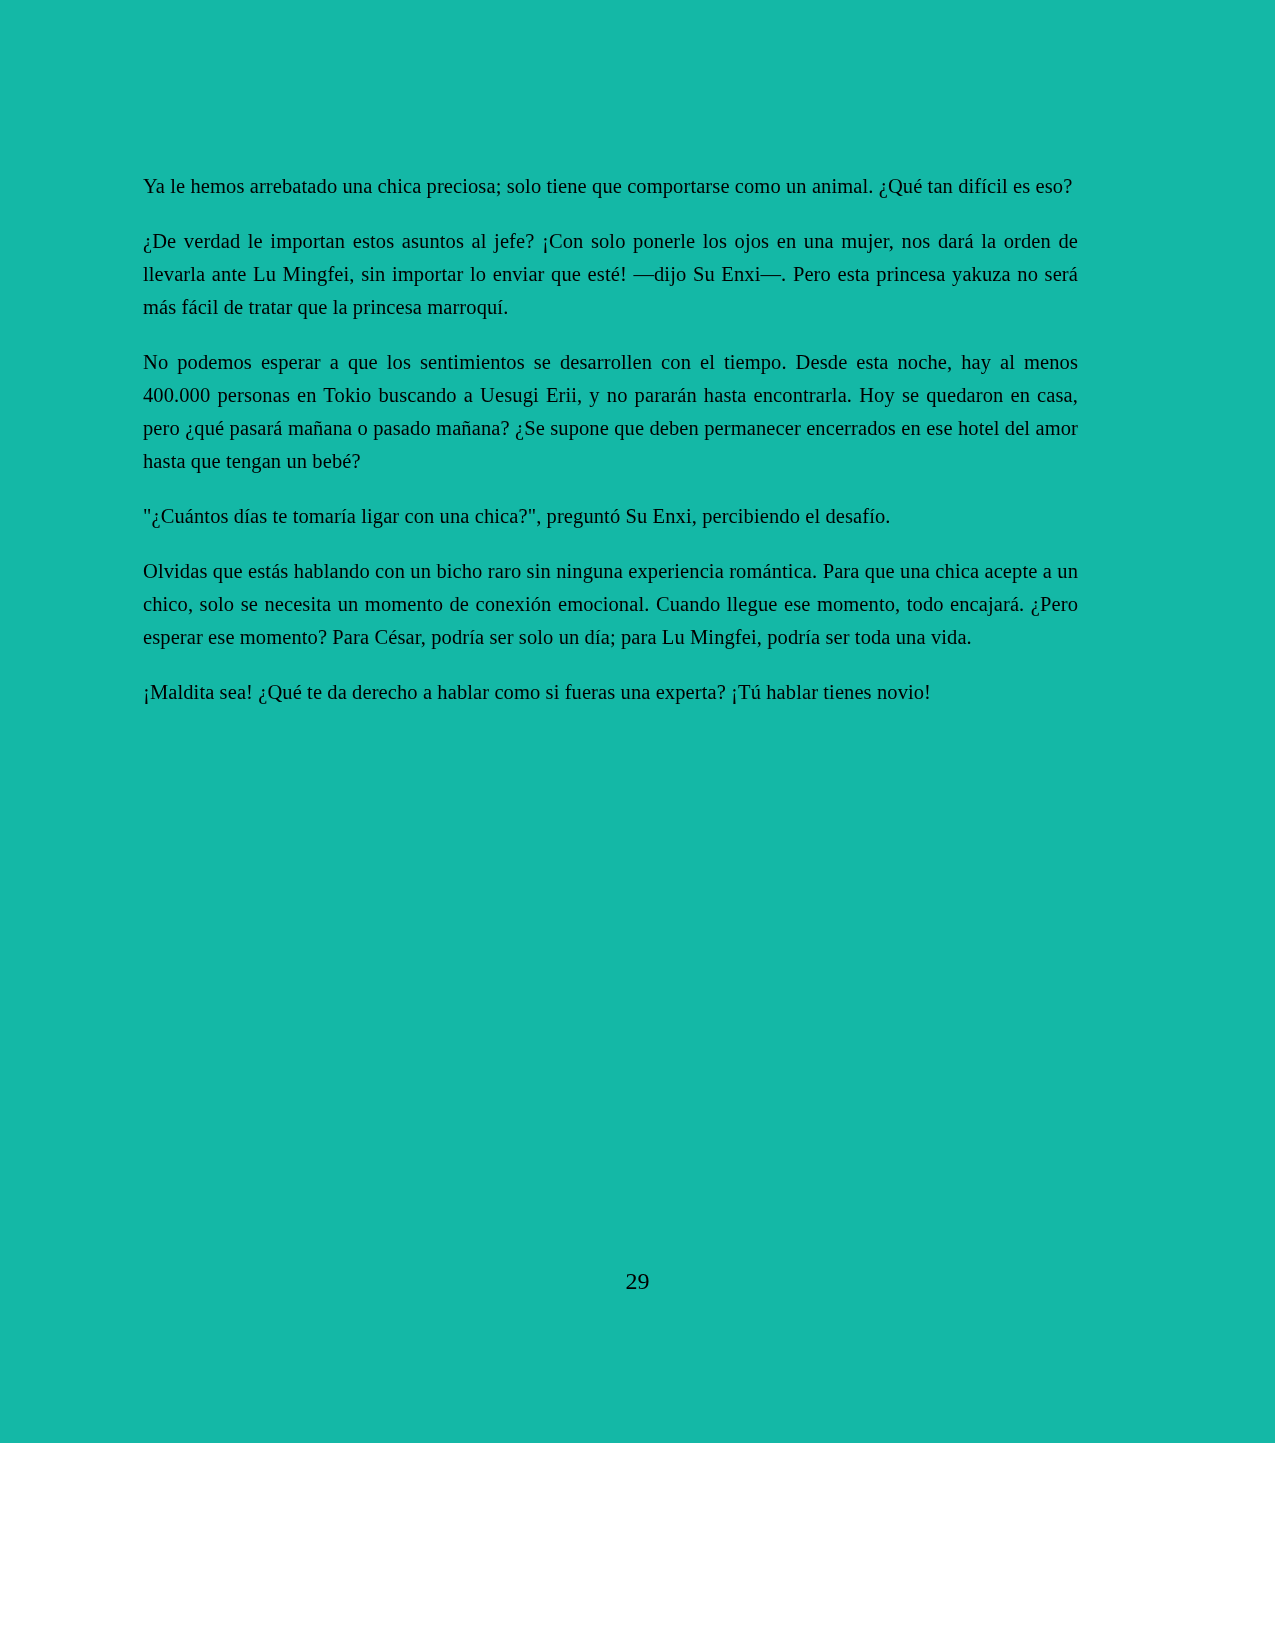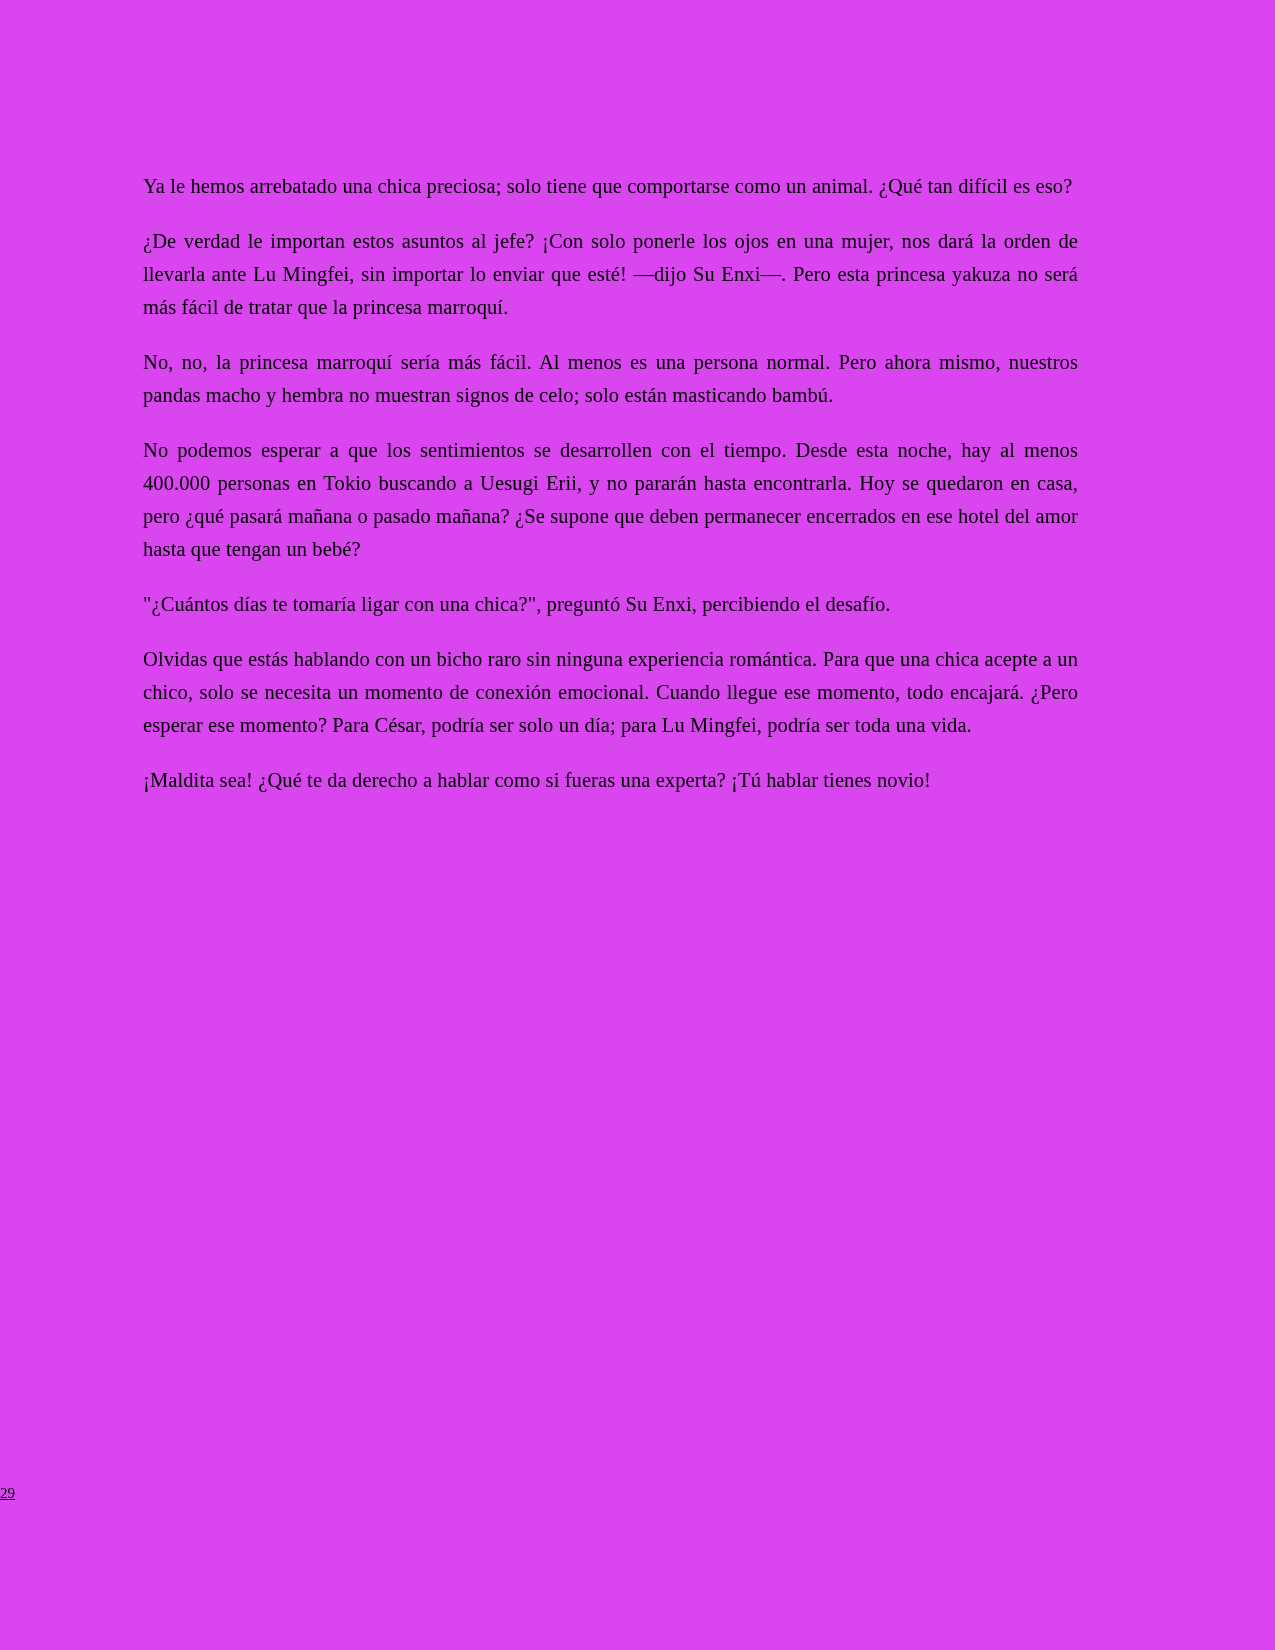--- a/index.html
+++ b/index.html
@@ -3,22 +3,22 @@
 <meta charset="utf-8">
 <style>
   html, body {
     margin: 0;
     padding: 0;
     background: #ffffff;
   }
   .page {
     position: relative;
     width: 1275px;
-    height: 1650px;
-    background: #d946ef;
+    height: 1443px;
+    background: #14b8a6;
     font-family: "Liberation Serif", "DejaVu Serif", serif;
     color: #000000;
     overflow: hidden;
   }
   .content {
     position: absolute;
     top: 170px;
     left: 143px;
     width: 935px;
   }
@@ -27,32 +27,31 @@
     font-size: 20.5px;
     line-height: 33px;
     text-align: justify;
     letter-spacing: 0.1px;
   }
   .page-number {
     position: absolute;
     bottom: 148px;
     left: 0;
     width: 100%;
-    font-size: 15px;
+    text-align: center;
+    font-size: 24px;
     color: #000000;
-    text-decoration: underline;
   }
 </style>
 </head>
 <body>
 
 <div class="page">
   <div class="content">
     <p>Ya le hemos arrebatado una chica preciosa; solo tiene que comportarse como un animal. ¿Qué tan difícil es eso?</p>
     <p>¿De verdad le importan estos asuntos al jefe? ¡Con solo ponerle los ojos en una mujer, nos dará la orden de llevarla ante Lu Mingfei, sin importar lo enviar que esté! —dijo Su Enxi—. Pero esta princesa yakuza no será más fácil de tratar que la princesa marroquí.</p>
-    <p>No, no, la princesa marroquí sería más fácil. Al menos es una persona normal. Pero ahora mismo, nuestros pandas macho y hembra no muestran signos de celo; solo están masticando bambú.</p>
     <p>No podemos esperar a que los sentimientos se desarrollen con el tiempo. Desde esta noche, hay al menos 400.000 personas en Tokio buscando a Uesugi Erii, y no pararán hasta encontrarla. Hoy se quedaron en casa, pero ¿qué pasará mañana o pasado mañana? ¿Se supone que deben permanecer encerrados en ese hotel del amor hasta que tengan un bebé?</p>
     <p>"¿Cuántos días te tomaría ligar con una chica?", preguntó Su Enxi, percibiendo el desafío.</p>
     <p>Olvidas que estás hablando con un bicho raro sin ninguna experiencia romántica. Para que una chica acepte a un chico, solo se necesita un momento de conexión emocional. Cuando llegue ese momento, todo encajará. ¿Pero esperar ese momento? Para César, podría ser solo un día; para Lu Mingfei, podría ser toda una vida.</p>
     <p>¡Maldita sea! ¿Qué te da derecho a hablar como si fueras una experta? ¡Tú hablar tienes novio!</p>
   </div>
   <div class="page-number">29</div>
 </div>
 
 </body></html>

